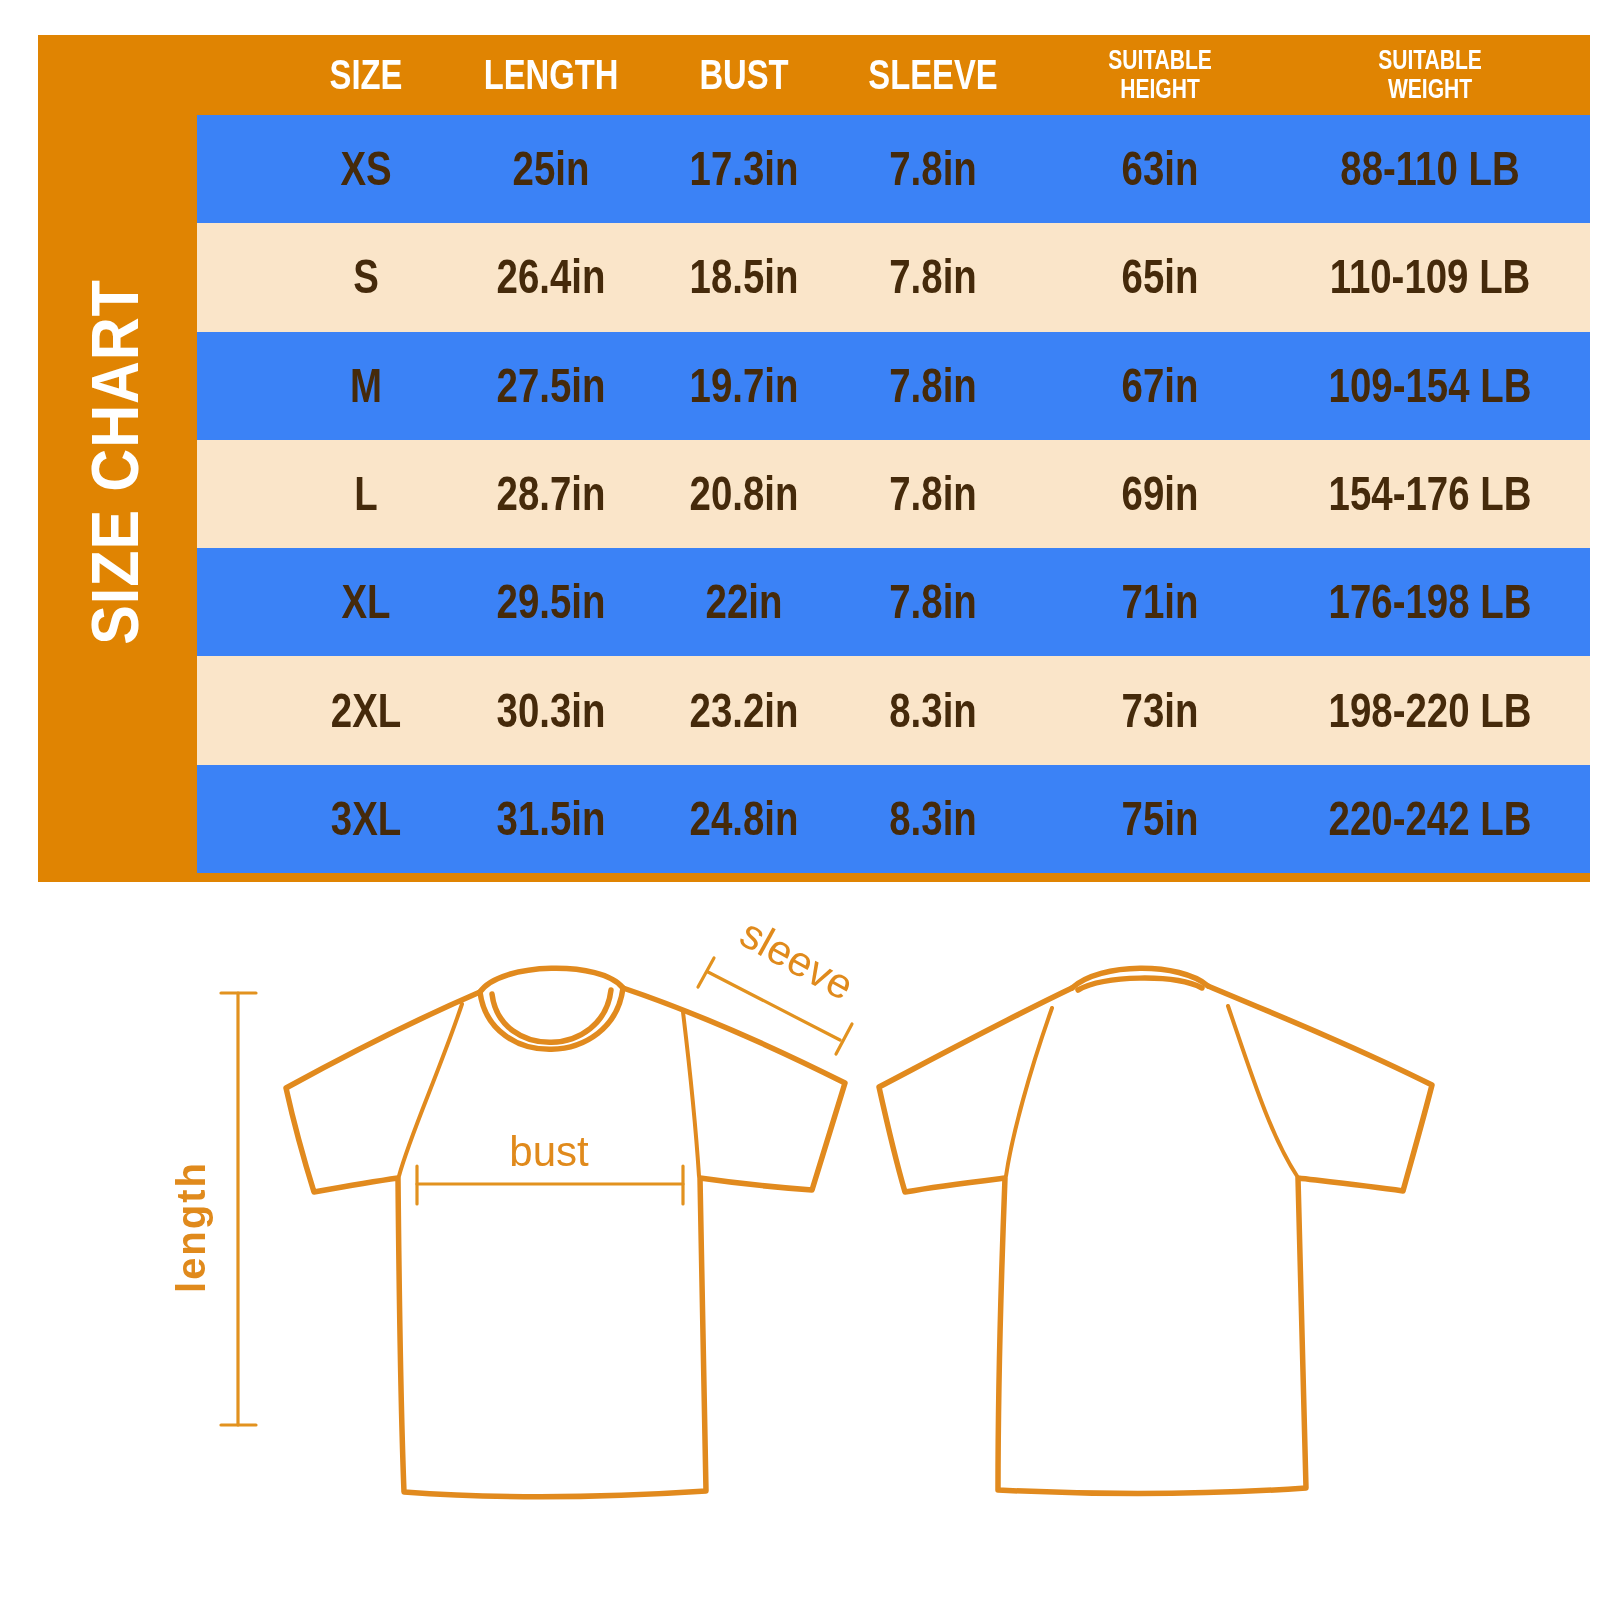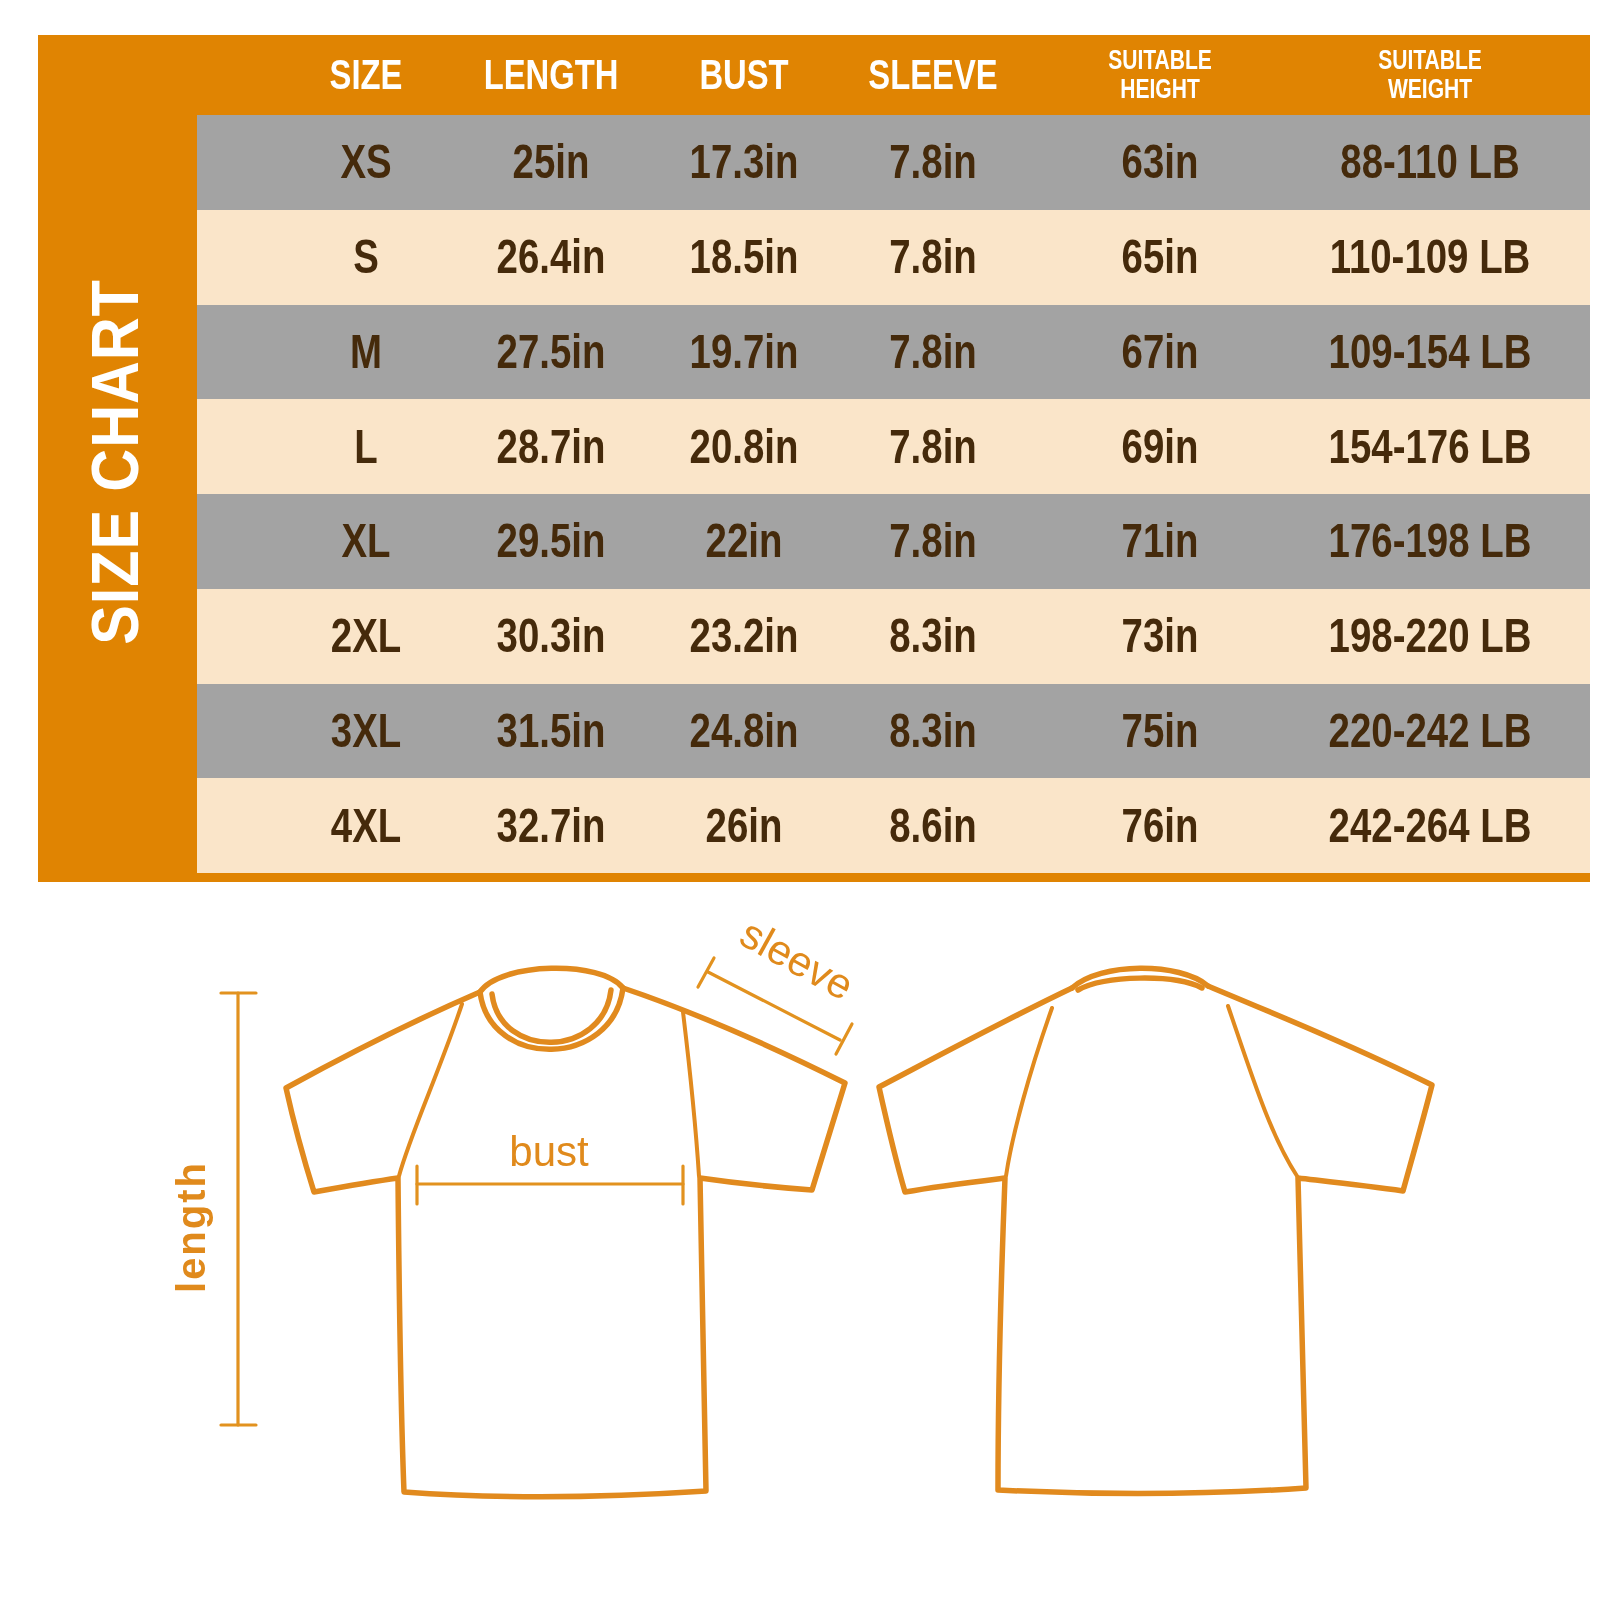--- a/index.html
+++ b/index.html
@@ -10,21 +10,21 @@
   .panel{position:absolute;left:38px;top:35px;width:1552px;height:847px;
          background:#E08402;}
   .vtitle{position:absolute;left:-203px;top:382px;width:560px;height:90px;
           transform:rotate(-90deg);display:flex;align-items:center;justify-content:center;}
   .vtitle span{display:inline-block;transform:scaleX(0.9);
           font-size:66px;font-weight:bold;color:#ffffff;letter-spacing:1px;white-space:nowrap;}
 
   .header{position:absolute;left:159px;top:0;right:0;height:80px;}
   .table{position:absolute;left:159px;top:80px;right:0;bottom:9px;
          display:flex;flex-direction:column;}
-  .trow{position:relative;flex:1;background:#a3a3a3;}
+  .trow{position:relative;flex:1;background:#3b82f6;}
   .trow.alt{background:#FAE5C9;}
 
   .cell{position:absolute;top:50%;transform:translate(-50%,-50%) scaleX(0.8);
         white-space:nowrap;color:#452A0B;font-weight:bold;font-size:48px;line-height:1;}
   .hcell{position:absolute;top:50%;transform:translate(-50%,-50%) scaleX(0.78);
         white-space:nowrap;color:#ffffff;font-weight:bold;font-size:42px;line-height:1;text-align:center;}
   .hcell.two{font-size:27px;line-height:1.08;}
   .p0{left:12.1%}.p1{left:25.4%}.p2{left:39.3%}.p3{left:52.8%}.p4{left:69.1%}.p5{left:88.5%}
 
   
@@ -102,28 +102,20 @@
       <span class="cell p5">198-220 LB</span>
     </div>
     <div class="trow">
       <span class="cell p0">3XL</span>
       <span class="cell p1">31.5in</span>
       <span class="cell p2">24.8in</span>
       <span class="cell p3">8.3in</span>
       <span class="cell p4">75in</span>
       <span class="cell p5">220-242 LB</span>
     </div>
-    <div class="trow alt">
-      <span class="cell p0">4XL</span>
-      <span class="cell p1">32.7in</span>
-      <span class="cell p2">26in</span>
-      <span class="cell p3">8.6in</span>
-      <span class="cell p4">76in</span>
-      <span class="cell p5">242-264 LB</span>
-    </div>
   </div>
 </div>
 
 <svg class="diagram" width="1400" height="660" viewBox="0 0 1400 660" xmlns="http://www.w3.org/2000/svg">
 
   <g>
     <path class="shirt" d="M 380,72
       C 315,100 248,134 186,168
       C 194,204 204,240 214,272
       C 242,267 270,262 298,258

